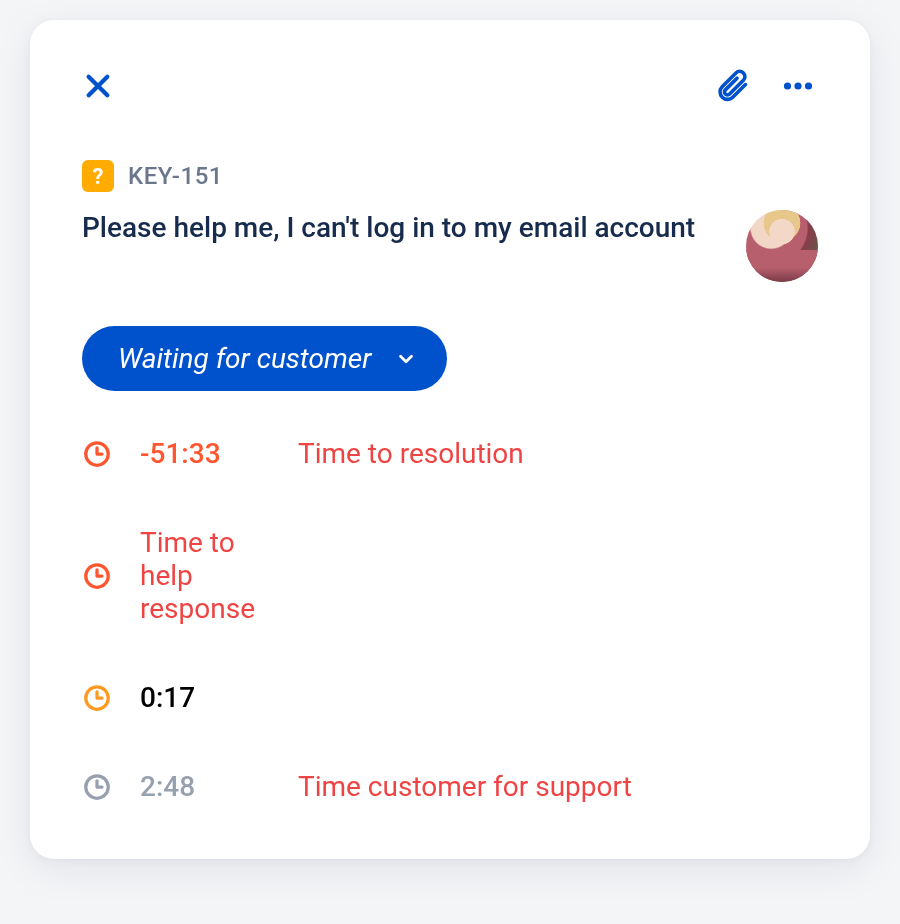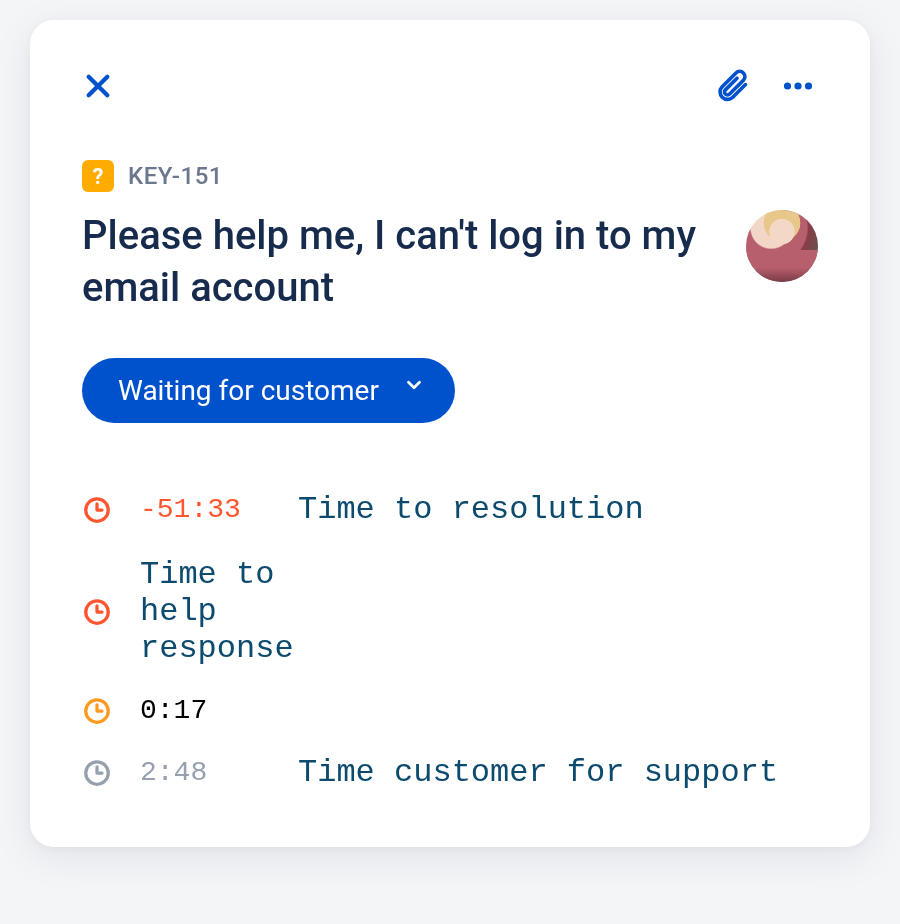--- a/index.html
+++ b/index.html
@@ -33,59 +33,60 @@
       width: 32px; height: 32px; border-radius: 6px;
       background: #FFAB00; display: flex; align-items: center; justify-content: center;
       color: #fff; font-weight: 700; font-size: 22px;
     }
     .issue-key {
       color: #6B778C; font-size: 24px; letter-spacing: 0.5px; font-weight: 500;
     }
     .title-row { display: flex; align-items: flex-start; gap: 24px; margin-bottom: 44px; }
     .issue-title {
       flex: 1;
-      font-size: 40px;
+      font-size: 28px;
       line-height: 1.3;
       color: #172B4D;
       font-weight: 500;
     }
     .avatar {
       width: 72px; height: 72px; border-radius: 50%; flex-shrink: 0;
       background: radial-gradient(circle at 35% 25%, #f2d7c6 0%, #f2d7c6 28%, #b85f6e 30%, #b85f6e 50%, #8a3b4a 52%, #6b5248 70%, #d9d4cf 100%);
       background-size: cover;
       position: relative;
       overflow: hidden;
     }
     .avatar::before{
       content:"";
       position:absolute; inset:0;
       background:
         radial-gradient(circle at 50% 30%, #f3d8c8 0 20%, transparent 21%),
         radial-gradient(circle at 50% 18%, #e8c78a 0 26%, transparent 27%),
         linear-gradient(180deg, transparent 55%, #b85f6e 55%, #b85f6e 80%, #7a3b46 100%);
     }
     .status-pill {
-      display: inline-flex; align-items: flex-start; gap: 24px;
+      display: inline-flex; align-items: center; gap: 24px;
       background: #0052CC; color: #fff;
       border-radius: 999px;
       padding: 16px 30px 16px 36px;
       font-size: 28px; font-weight: 400;
       cursor: pointer;
-      margin-bottom: 68px;
+      margin-bottom: 46px;
+      font-style: italic;
     }
-    .sla-list { display: flex; flex-direction: column; gap: 28px; font-family: Liberation Mono, monospace; }
+    .sla-list { display: flex; flex-direction: column; gap: 56px; }
     .sla-row {
       display: grid;
       grid-template-columns: 40px 140px 1fr;
       align-items: center;
       gap: 18px;
     }
     .sla-icon { display: inline-flex; }
     .sla-value { font-size: 28px; font-weight: 500; }
-    .sla-label { font-size: 32px; color: #0c4a6e; font-weight: 400; }
+    .sla-label { font-size: 28px; color: #ef4444; font-weight: 400; }
     .c-red { color: #FF5630; }
     .c-orange { color: #000000; }
     .c-gray { color: #97A0AF; }
   </style>
 </head>
 <body>
 
 <div class="card">
 
   <div class="card-header">

